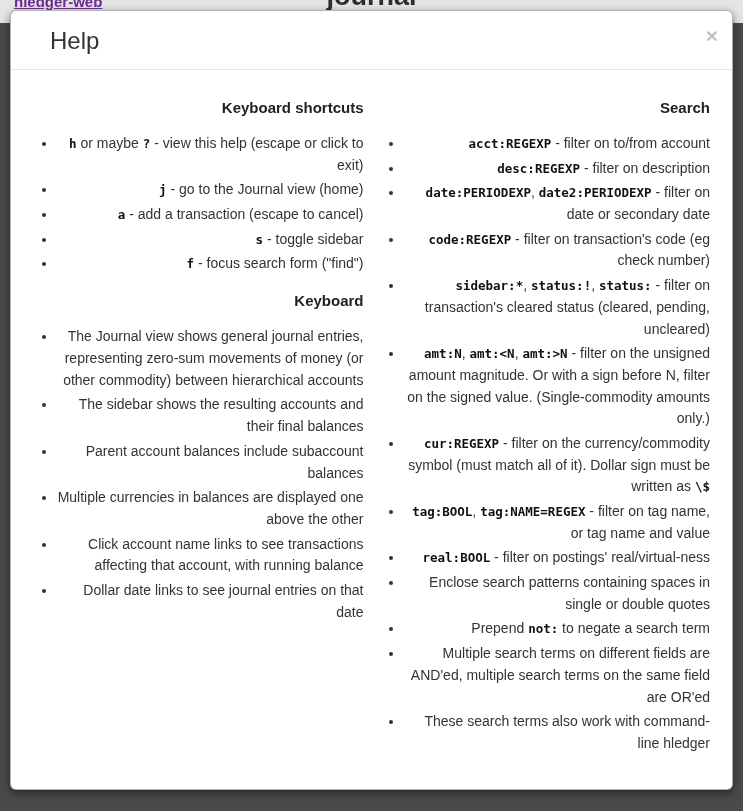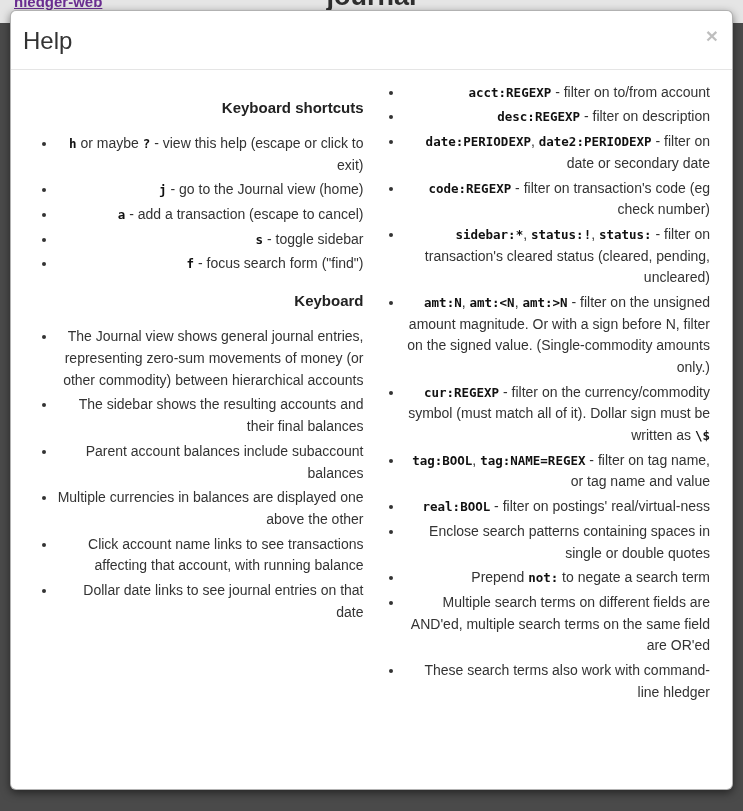--- a/index.html
+++ b/index.html
@@ -29,21 +29,21 @@
   
   .modal {
     position: absolute; left: 10px; top: 10px; width: 723px; height: 780px;
     background: #fff; border-radius: 6px;
     border: 1px solid rgba(0,0,0,0.3);
     box-shadow: 0 3px 9px rgba(0,0,0,0.5);
     z-index: 2; overflow: hidden;
   }
   .modal-header {
     position: relative;
-    padding: 16px 16px 13px 12px;
+    padding: 16px 16px 13px 39px;
     border-bottom: 1px solid #e5e5e5;
   }
   .modal-title {
     font-size: 24px; font-weight: 500; color: #333; line-height: 1.2;
   }
   .close-btn {
     position: absolute; right: 14px; top: 14px;
     background: none; border: none; cursor: pointer;
     font-size: 21px; font-weight: bold; color: #000; opacity: 0.25;
     line-height: 1;
@@ -93,20 +93,21 @@
         <ul>
           <li>The Journal view shows general journal entries, representing zero-sum movements of money (or other commodity) between hierarchical accounts</li>
           <li>The sidebar shows the resulting accounts and their final balances</li>
           <li>Parent account balances include subaccount balances</li>
           <li>Multiple currencies in balances are displayed one above the other</li>
           <li>Click account name links to see transactions affecting that account, with running balance</li>
           <li>Dollar date links to see journal entries on that date</li>
         </ul>
       </div>
     <div class="col">
+        <h3 class="section-heading">Search</h3>
         <ul>
           <li><code>acct:REGEXP</code> - filter on to/from account</li>
           <li><code>desc:REGEXP</code> - filter on description</li>
           <li><code>date:PERIODEXP</code>, <code>date2:PERIODEXP</code> - filter on date or secondary date</li>
           <li><code>code:REGEXP</code> - filter on transaction's code (eg check number)</li>
           <li><code>sidebar:*</code>, <code>status:!</code>, <code>status:</code> - filter on transaction's cleared status (cleared, pending, uncleared)</li>
           <li><code>amt:N</code>, <code>amt:&lt;N</code>, <code>amt:&gt;N</code> - filter on the unsigned amount magnitude. Or with a sign before N, filter on the signed value. (Single-commodity amounts only.)</li>
           <li><code>cur:REGEXP</code> - filter on the currency/commodity symbol (must match all of it). Dollar sign must be written as <code>\$</code></li>
           <li><code>tag:BOOL</code>, <code>tag:NAME=REGEX</code> - filter on tag name, or tag name and value</li>
           <li><code>real:BOOL</code> - filter on postings' real/virtual-ness</li>

